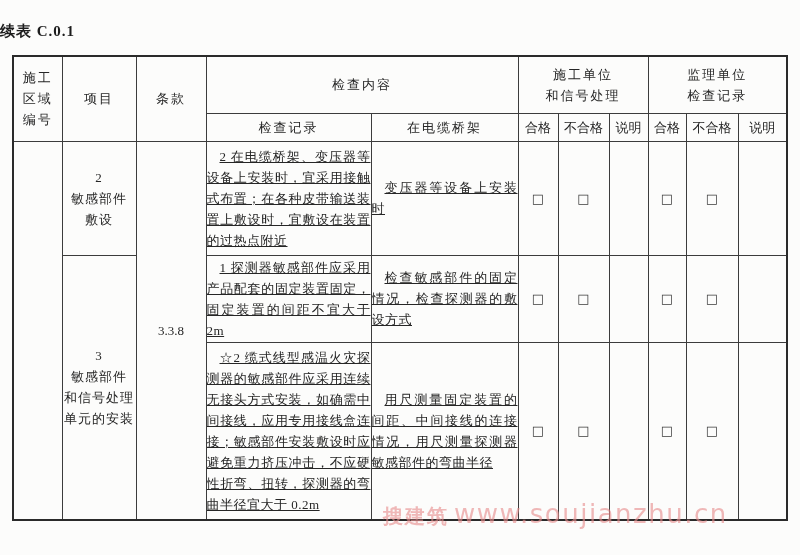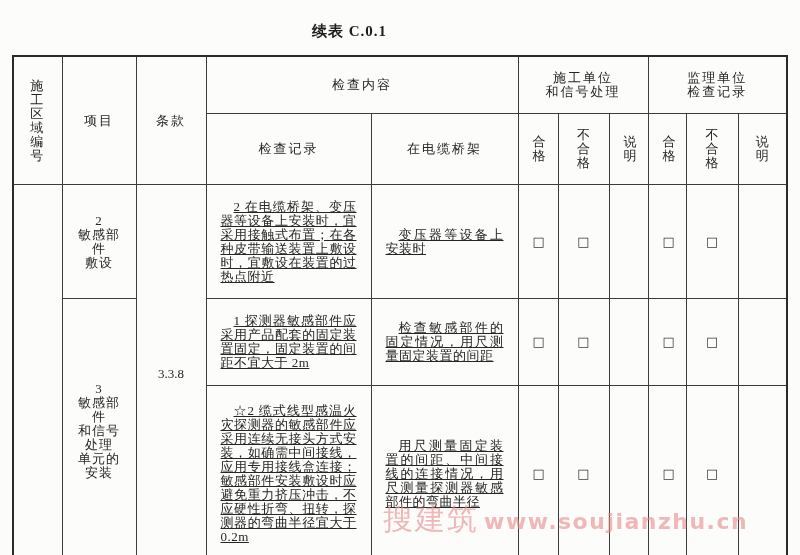--- a/index.html
+++ b/index.html
@@ -4,33 +4,33 @@
 <style>
   html,body{margin:0;padding:0;}
   body{
     width:800px;height:555px;position:relative;overflow:hidden;
     background:#fcfcfb;
     font-family:"Liberation Serif","DejaVu Serif",serif;
     color:#262626;
   }
   .page-title{
     position:absolute;top:22px;left:0;width:665px;
-    text-align:center;font-size:15px;font-weight:bold;
-    letter-spacing:1px;color:#1d1d1d;padding-left:17px;
+    font-size:15px;font-weight:bold;
+    letter-spacing:1px;color:#1d1d1d;
   }
   table.insp{
     position:absolute;left:12px;top:55px;
     border-collapse:collapse;table-layout:fixed;
     width:774px;
   }
   table.insp td{
     border:1px solid #3c3c3c;
-    padding:14px;
+    padding:0;
     text-align:center;vertical-align:middle;
-    font-size:13px;line-height:14px;
+    font-size:13px;line-height:21px;
     overflow:hidden;
   }
   table.insp{border:2px solid #2a2a2a;}
   .multiline{white-space:pre-line;letter-spacing:1px;}
   td.hcell{letter-spacing:2px;}
   td.txt{
     text-align:justify;
     padding:3px 8px;
     line-height:22px;
     letter-spacing:0.5px;
@@ -40,22 +40,22 @@
   td.rec{
     font-family:"DejaVu Sans",sans-serif;
     font-size:15px;color:#3a3a3a;
   }
   .watermark{
     position:absolute;left:383px;top:499px;
     white-space:nowrap;z-index:5;
     color:rgba(231,140,140,0.62);
     font-family:"DejaVu Sans",sans-serif;
   }
-  .watermark .wm-name{font-size:30px;font-weight:normal;letter-spacing:2px;}
-  .watermark .wm-url{font-size:22px;letter-spacing:1.5px;font-weight:bold;}
+  .watermark .wm-name{font-size:20px;font-weight:bold;letter-spacing:2px;}
+  .watermark .wm-url{font-size:26px;letter-spacing:1.5px;}
 </style>
 </head>
 <body>
 
 <div class="page-title">续表 C.0.1</div>
 
 <table class="insp">
   <colgroup>
     <col style="width:49px">
       <col style="width:74px">
@@ -115,21 +115,21 @@
 
   <tr style="height:87px">
     <td rowspan="2" class="multiline">3
 敏感部件
 和信号处理
 单元的安装</td>
     <td class="txt">
           <span class="ind">1 探测器敏感部件应采用产品配套的固定装置固定，固定装置的间距不宜大于 2m</span>
         </td>
     <td class="txt">
-          <span class="ind">检查敏感部件的固定情况，用尺测量固定装置的间距</span>
+          <span class="ind">检查敏感部件的固定情况，检查探测器的敷设方式</span>
         </td>
     <td class="rec">□</td>
     <td class="rec">□</td>
     <td class="rec"></td>
     <td class="rec">□</td>
     <td class="rec">□</td>
     <td class="rec"></td>
   </tr>
 
   <tr style="height:178px">

